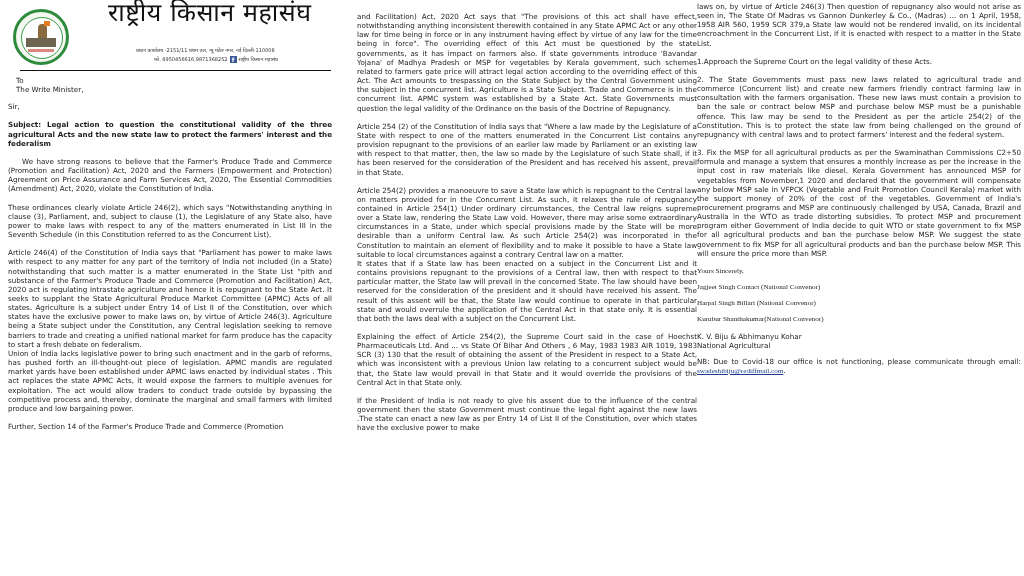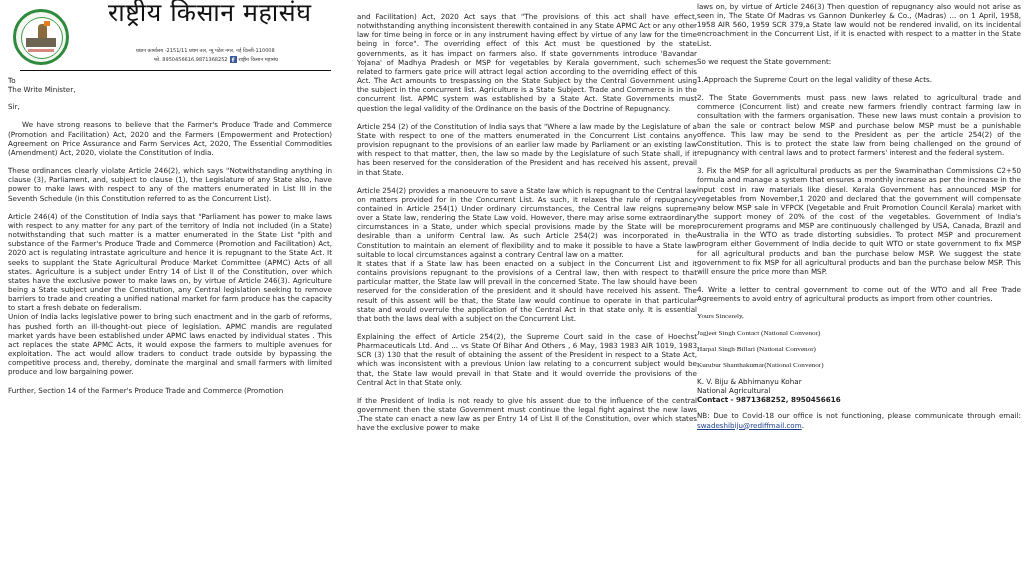--- a/index.html
+++ b/index.html
@@ -20,28 +20,28 @@
                   border-radius:4px 4px 0 0; }
   .logo .flag { position:absolute; left:28px; top:9px; width:6px; height:5px; background:#e67e22; }
   .logo .band { position:absolute; left:12px; top:37px; width:26px; height:3px; background:#c0392b; opacity:.6; }
   .org-title { position:absolute; left:100px; top:8px; font-family:"DejaVu Sans", sans-serif; font-size:25px;
                font-weight:normal; color:#111; letter-spacing:0.5px; white-space:nowrap; }
   .org-address { position:absolute; left:128px; top:46px; font-size:5px; color:#333; white-space:nowrap; }
   .org-phone { position:absolute; left:146px; top:55px; font-size:5px; color:#333; white-space:nowrap; }
   .fb-icon { display:inline-block; width:7px; height:7px; background:#3b5998; color:#fff; font-size:6px;
              line-height:7px; text-align:center; font-weight:bold; vertical-align:middle; margin:0 2px; }
   .rule { position:absolute; left:12px; right:1px; top:70px; height:0; border-top:1.6px solid #111; }
-  .recipient { margin:3px 0 0 0; }
+  .recipient { margin:3px 0 0 8px; }
   .gap { height:8px; }
   .subject { font-weight:bold; margin:0 0 9px 0; }
   .indent { text-indent:14px; }
   .list-item { margin-bottom:9px; }
   .sig p { margin:0 0 7px 0;font-family:Liberation Serif, serif; }
   .contact { font-weight:bold; }
-  .email { color:#1a3d8f; text-decoration:underline; }
+  .email { color:#1a3d8f; text-decoration:underline;font-family:Liberation Serif, serif; }
   .nb { margin-top:7px; }
 </style>
 </head>
 <body>
 
 <div id="col1" class="col">
   <div class="letterhead">
     <div class="logo">
       <div class="inner"></div>
       <div class="figure"></div>
@@ -56,50 +56,48 @@
     </div>
     <div class="rule"></div>
   </div>
 
   <div class="recipient">
     <div>To</div>
     <div>The Write  Minister,</div>
   </div>
   <div class="gap"></div>
   <p>Sir,</p>
+  <p class="subject">Subject: Legal action to question the  constitutional validity of the three  agricultural Acts  and the new state law to protect the farmers' interest and the federalism</p>
   <p class="indent">We have strong reasons to believe that the Farmer's Produce Trade and Commerce (Promotion and Facilitation) Act, 2020 and the Farmers (Empowerment and Protection) Agreement on Price Assurance and Farm Services Act, 2020, The Essential Commodities (Amendment) Act, 2020, violate the Constitution of India.</p>
   <p>These ordinances clearly violate Article 246(2), which says "Notwithstanding anything in clause (3), Parliament, and, subject to clause (1), the Legislature of any State also, have power to make laws with respect to any of the matters enumerated in List III in the Seventh Schedule (in this Constitution referred to as the Concurrent List).</p>
   <p style="margin-bottom:0">Article 246(4) of the Constitution of India says that "Parliament has power to make laws with respect to any matter for any part of the territory of India not included (in a State) notwithstanding that such matter is a matter enumerated in the State List    "pith and substance of the Farmer's Produce Trade and Commerce (Promotion and Facilitation) Act, 2020 act  is regulating intrastate agriculture and hence it is repugnant to the State Act. It seeks to supplant the State Agricultural Produce Market Committee (APMC) Acts of all states. Agriculture is a subject under Entry 14 of List II of the Constitution, over which states have the exclusive power to make laws on, by virtue of Article 246(3). Agriculture being a State subject under the Constitution, any Central legislation seeking to remove barriers to trade and creating a unified national market for farm produce has the capacity to start a fresh debate on federalism.</p>
   <p>Union of India lacks legislative power to bring such enactment and in the garb of reforms, has pushed forth an ill-thought-out piece of legislation. APMC mandis are  regulated market yards have been established under APMC laws enacted by individual states . This act replaces the  state APMC Acts, it would expose the farmers to multiple avenues for exploitation. The act  would allow traders to conduct trade outside by bypassing the competitive process and, thereby, dominate the marginal and small farmers with limited produce and low bargaining power.</p>
   <p style="">Further, Section 14 of the Farmer's Produce Trade and Commerce (Promotion</p>
 </div>
 
 <div id="col2" class="col">
   <p>and Facilitation) Act, 2020 Act  says that "The provisions of this act  shall have effect, notwithstanding anything inconsistent therewith contained in any State APMC Act or any other law for time being in force or in any instrument having effect by virtue of any law for the time being in force". The overriding effect of this Act must be questioned by the state governments, as it has impact on farmers also. If state governments introduce 'Bavandar Yojana' of Madhya Pradesh or MSP for vegetables by Kerala government, such schemes related to farmers gate price will attract legal action according to the overriding effect of this Act. The Act  amounts to trespassing on the State Subject by the Central Government using the subject in the concurrent list. Agriculture is a State Subject. Trade and Commerce is in the concurrent list. APMC system was established by a State Act. State Governments must question the legal validity of the Ordinance on the basis of the Doctrine of Repugnancy.</p>
   <p>Article 254 (2) of the Constitution of India says that "Where a law made by the Legislature of a State with respect to one of the matters enumerated in the Concurrent List contains any provision repugnant to the provisions of an earlier law made by Parliament or an existing law with respect to that matter, then, the law so made by the Legislature of such State shall, if it has been reserved for the consideration of the President and has received his assent, prevail in that State.</p>
   <p style="margin-bottom:0">Article 254(2) provides a manoeuvre to save a State law which is repugnant to the Central law on matters provided for in the Concurrent List. As such, it relaxes the rule of repugnancy contained in Article 254(1) Under ordinary circumstances, the Central law reigns supreme over a State law, rendering the State Law void. However, there may arise some extraordinary circumstances in a State, under which special provisions made by the State will be more desirable than a uniform Central law. As such Article 254(2) was incorporated in the Constitution to maintain an element of flexibility and to make it possible to have a State law suitable to local circumstances against a contrary Central law on a matter.</p>
   <p>It states that if a State law has been enacted on a subject in the Concurrent List and it contains provisions repugnant to the provisions of a Central law, then with respect to that particular matter, the State law will prevail in the concerned State. The law should have been reserved for the consideration of the president and it should have received his assent. The result of this assent will be that, the State law would continue to operate in that particular state and would overrule the application of the Central Act in that state only. It is essential that both the laws deal with a subject on the Concurrent List.</p>
   <p>Explaining the effect of Article 254(2), the Supreme Court said in the case of Hoechst Pharmaceuticals Ltd. And ... vs State Of Bihar And Others , 6 May, 1983 1983 AIR 1019, 1983 SCR (3) 130 that the result of obtaining the assent of the President in respect to a State Act, which was inconsistent with a previous Union law relating to a concurrent subject would be that, the State law would prevail in that State and it would override the provisions of the Central Act in that State only.</p>
   <p>If the President of India is not ready to give his assent due to the influence of the central government then the state Government must continue the legal fight against the new laws .The state can enact a new  law as per   Entry 14 of List II of the Constitution, over which states have the exclusive power to make</p>
 </div>
 
 <div id="col3" class="col">
   <p>laws on, by virtue of Article 246(3) Then  question of repugnancy also would not arise as seen in,  The State Of Madras vs Gannon Dunkerley &amp; Co., (Madras) ... on 1 April, 1958, 1958 AIR 560, 1959 SCR 379,a State law would not be rendered invalid, on its incidental encroachment in the Concurrent List, if it is enacted with respect to a matter in the State List.</p>
-  <p>So we request the  State government:</p>
   <p class="list-item">1.Approach the Supreme Court on the legal validity of these Acts.</p>
   <p class="list-item">2. The State Governments must pass new laws related to agricultural trade and commerce (Concurrent list) and create new farmers friendly contract farming law in consultation with the farmers organisation. These new laws must contain a provision to ban the sale or contract below MSP and purchase below MSP must be a punishable offence. This law may be send to the President as per the article 254(2) of the Constitution. This is to protect the state law from being challenged on the ground of repugnancy with central laws and to protect farmers' interest and the federal system.</p>
   <p class="list-item">3. Fix the MSP for all agricultural products as per the Swaminathan Commissions C2+50 formula and manage a system that ensures a monthly increase as per the increase in the input cost in raw materials like diesel. Kerala Government has announced MSP for vegetables from November,1 2020 and declared that the government  will compensate any below MSP sale in VFPCK (Vegetable and Fruit Promotion Council Kerala) market with the support money of 20% of the cost of the vegetables. Government of India's procurement programs and MSP are continuously challenged by USA, Canada, Brazil and Australia in the WTO as trade distorting subsidies. To protect MSP and procurement program either Government of India decide to quit WTO or state government to fix MSP for all agricultural products and  ban the purchase below MSP. We suggest the state government to fix MSP for all agricultural products and ban the purchase below MSP.  This will ensure the price more than MSP.</p>
-  <p class="list-item">4. Write a letter to central government to  come out of the WTO and all Free Trade Agreements to avoid entry of agricultural products as import from other countries.</p>
   <div class="sig">
     <p>Yours Sincerely,</p>
     <p>Jagjeet Singh Contact (National Convenor)</p>
     <p>Harpal Singh Billari (National Convenor)</p>
     <p>Kurubur Shanthakumar(National Convenor)</p>
     <div>
       <div>K. V. Biju &amp; Abhimanyu Kohar</div>
       <div>National Agricultural</div>
-      <div class="contact">Contact - 9871368252, 8950456616</div>
     </div>
     <div class="nb">
       <span>NB: Due to Covid-18 our office is not functioning, please communicate through email: </span><span class="email">swadeshibiju@rediffmail.com</span><span>.</span>
     </div>
   </div>
 </div>
 
 </body></html>

